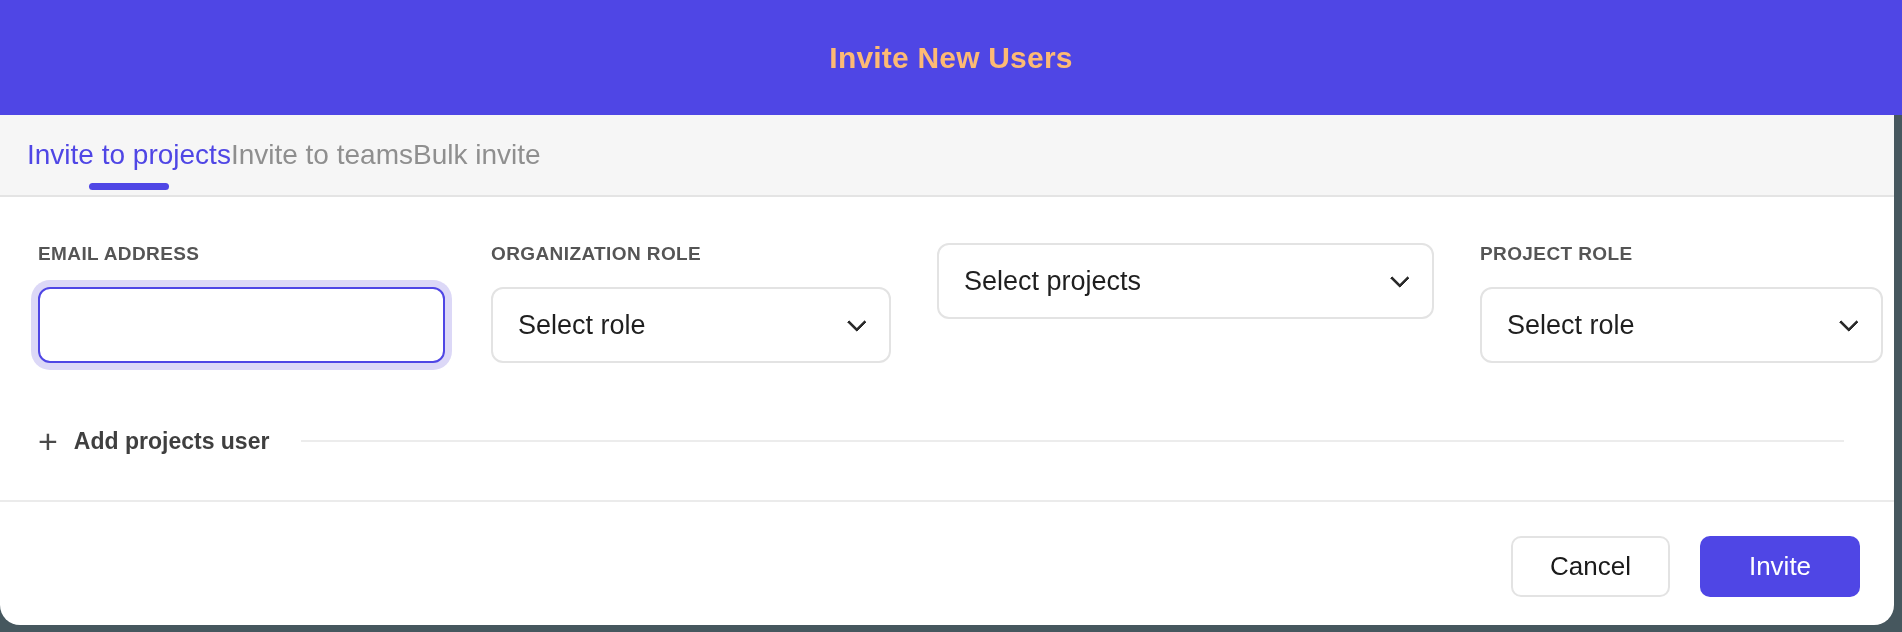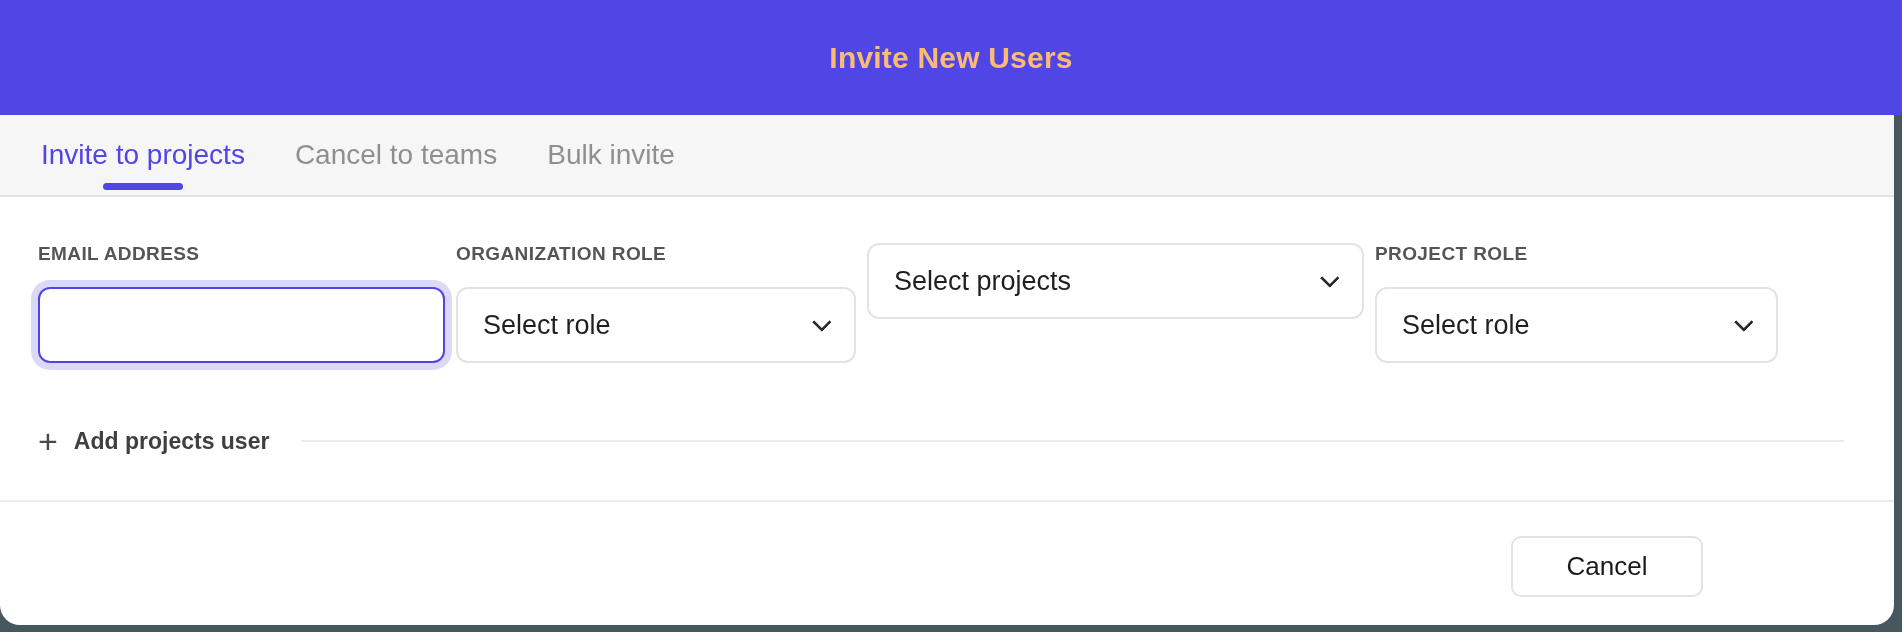--- a/index.html
+++ b/index.html
@@ -32,37 +32,37 @@
   
   .modal-body{
     position:absolute;top:115px;left:0;width:1894px;height:510px;
     background:#ffffff;border-radius:0 0 20px 20px;
   }
   
   .tab-bar{
     position:absolute;top:0;left:0;width:100%;height:82px;
     background:var(--tabbar-bg);
     border-bottom:2px solid #e4e4e4;
-    display:flex;align-items:center;gap:50px;
-    padding-left:41px;
+    display:flex;align-items:center;
+    padding-left:27px;
   }
   .tab{
     position:relative;height:100%;display:flex;align-items:center;
     font-size:28px;font-weight:500;color:var(--inactive-tab);
     cursor:pointer;white-space:nowrap;
   }
   .tab.active{color:var(--accent);}
   .tab-underline{
     position:absolute;bottom:5px;left:50%;transform:translateX(-50%);
     width:80px;height:7px;border-radius:4px;background:var(--accent);
   }
   
   .form-row{
     position:absolute;top:128px;left:38px;
-    display:flex;gap:11px;justify-content:flex-end;
+    display:flex;gap:46px;justify-content:flex-end;
   }
   .field{display:flex;flex-direction:column;}
   .field-label{
     font-size:19px;font-weight:700;color:var(--label);
     letter-spacing:.4px;height:22px;margin-bottom:22px;
   }
   .w-email{width:407px;}
   .w-orgrole{width:400px;}
   .w-projects{width:497px;}
   .w-projrole{width:403px;}
@@ -107,21 +107,21 @@
   .footer-divider{
     position:absolute;top:385px;left:0;width:100%;height:2px;background:var(--divider);
   }
   .btn{
     position:absolute;top:421px;height:61px;
     border-radius:10px;font-size:26px;font-weight:500;
     display:flex;align-items:center;justify-content:center;
     cursor:pointer;font-family:"Liberation Sans", sans-serif;border:none;
   }
   .btn-cancel{
-    left:1511px;width:192px;background:#ffffff;color:#1a1a1a;
+    left:1511px;width:159px;background:#ffffff;color:#1a1a1a;
     border:2px solid var(--border);
   }
   .btn-invite{
     left:1700px;width:160px;background:var(--accent);color:#ffffff;
   }
 </style>
 </head>
 <body>
 
 <div class="modal-header">
@@ -129,21 +129,21 @@
 </div>
 
 <div class="modal-body">
 
   <div class="tab-bar">
     <div class="tab active">
       <span>Invite to projects</span>
       <div class="tab-underline"></div>
     </div>
     <div class="tab">
-      <span>Cancel to teams</span>
+      <span>Invite to teams</span>
     </div>
     <div class="tab">
       <span>Bulk invite</span>
     </div>
   </div>
 
   <div class="form-row">
 
     <div class="field w-email">
       <div class="field-label">EMAIL ADDRESS</div>
@@ -179,14 +179,15 @@
     <div class="add-user-btn">
       <span class="plus-glyph">+</span>
       <span class="add-user-label">Add projects user</span>
     </div>
     <div class="add-user-line"></div>
   </div>
 
   <div class="footer-divider"></div>
 
   <button class="btn btn-cancel">Cancel</button>
+  <button class="btn btn-invite">Invite</button>
 
 </div>
 
 </body></html>

